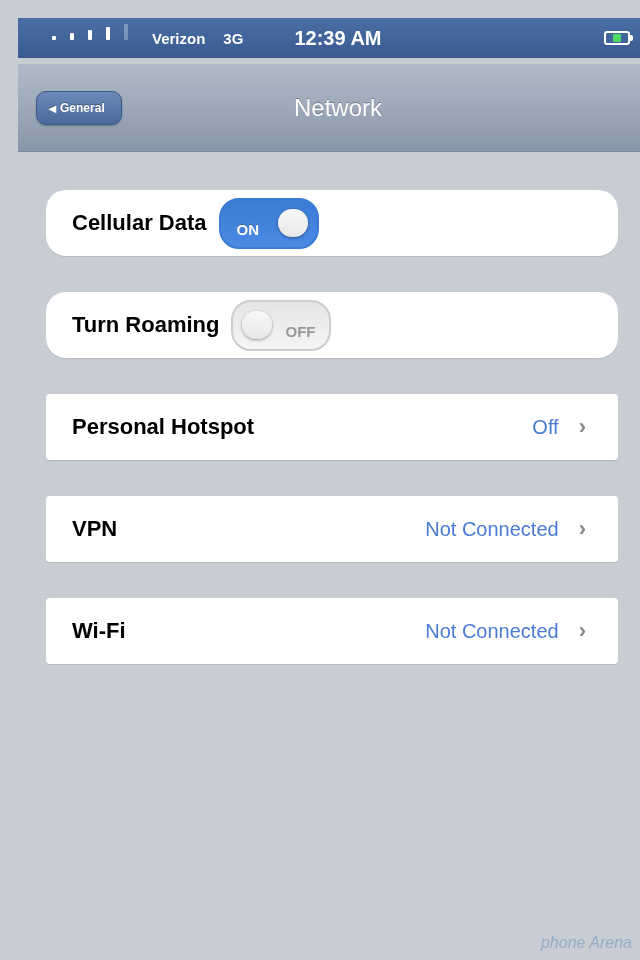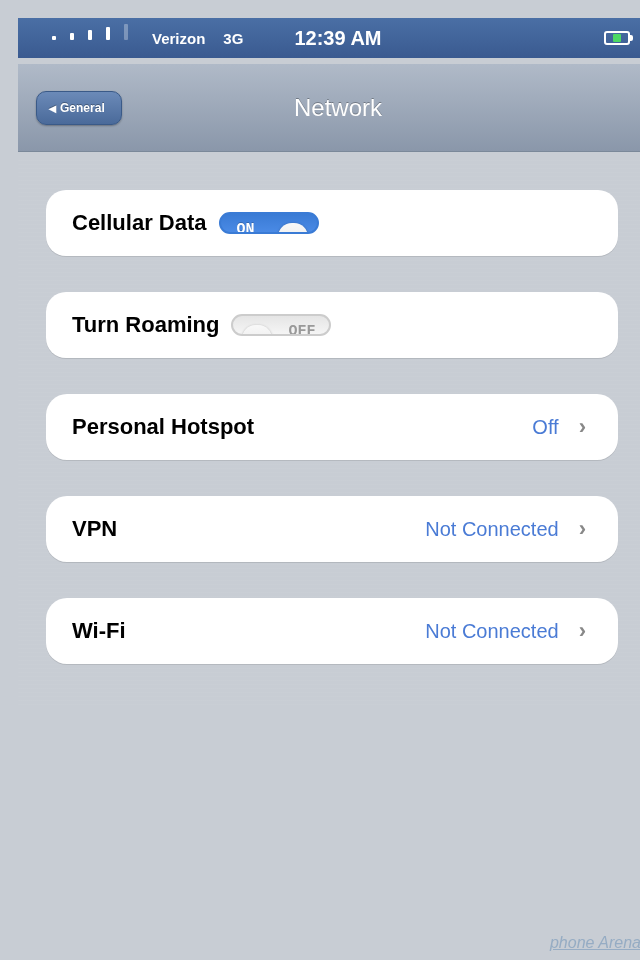--- a/index.html
+++ b/index.html
@@ -160,27 +160,26 @@
 
     .cell-label {
       font-size: 22px;
       font-weight: bold;
       color: #000;
     }
 
     
     .toggle-switch {
       width: 100px;
-      height: 22px;
+      height: 51px;
       border-radius: 20px;
       position: relative;
       cursor: pointer;
       overflow: hidden;
       border: 2px solid #aaa;
-      font-family: Liberation Mono, monospace;
     }
     .toggle-on {
       background: linear-gradient(to bottom, #3a7bd5, #4a8ae5);
       border-color: #3a7bd5;
     }
     .toggle-off {
       background: linear-gradient(to bottom, #e5e5e5, #f5f5f5);
       border-color: #ccc;
     }
     .toggle-thumb-on {
@@ -228,21 +227,21 @@
       color: #666;
       font-size: 17px;
       text-align: center;
       line-height: 1.5;
       padding: 12px 20px 20px;
     }
 
     
     .nav-cell {
       background: white;
-      border-radius: 21px;
+      border-radius: 4px;
       padding: 0 20px;
       display: flex;
       align-items: center;
       justify-content: space-between;
       height: 66px;
       cursor: pointer;
       box-shadow: 0 1px 0 rgba(0,0,0,0.1);
     }
     .nav-cell-right {
       display: flex;
@@ -254,25 +253,24 @@
     .chevron {
       color: #888;
       font-size: 22px;
       font-weight: bold;
     }
 
     
     .watermark {
       position: absolute;
       bottom: 14px;
-      right: 5px;
+      right: 14px;
       color: rgba(100,140,180,0.5);
       font-size: 16px;
       font-style: italic;
-      text-decoration: underline;
     }
   </style>
 </head>
 <body>
 
 <div class="status-bar">
   <div class="status-left">
     <div class="signal-bars">
       <div class="bar bar1"></div>
       <div class="bar bar2"></div>

